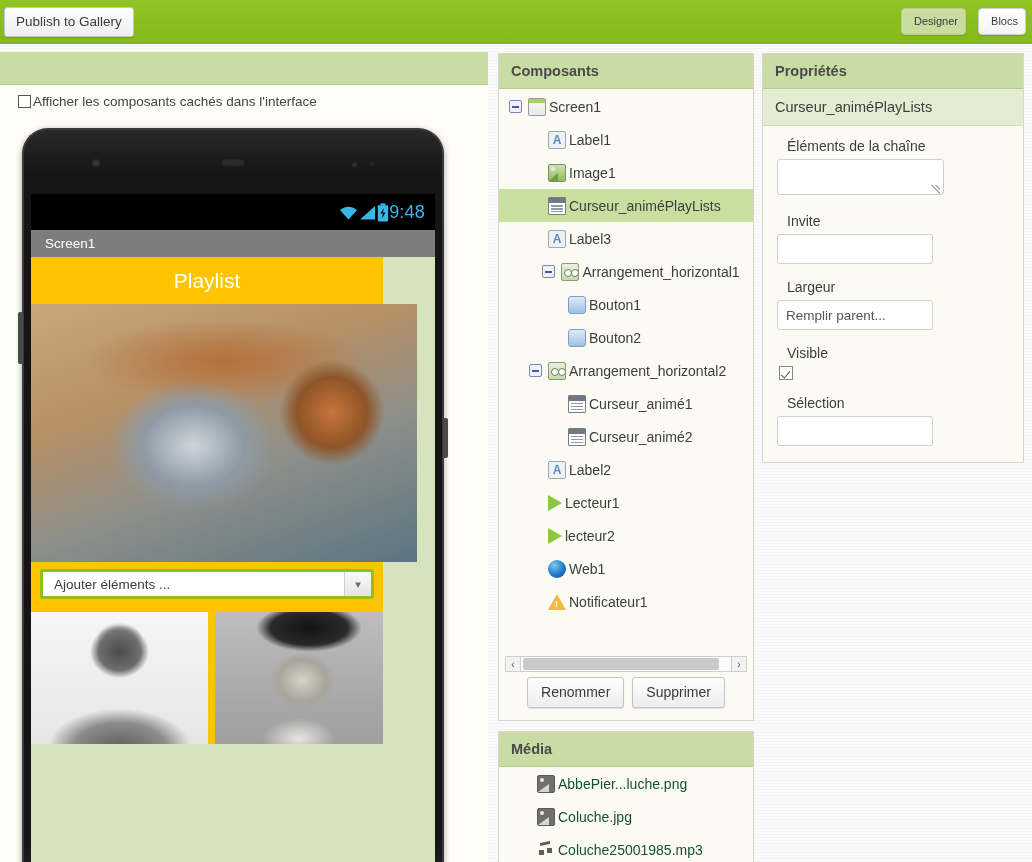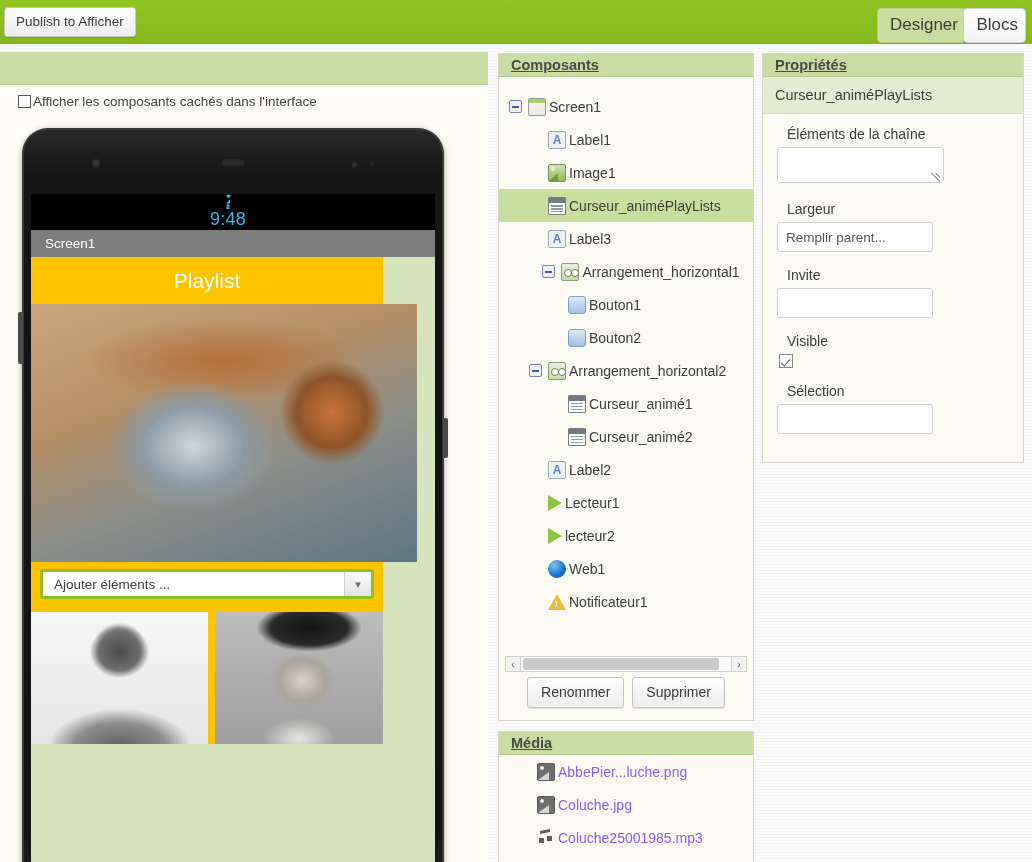--- a/index.html
+++ b/index.html
@@ -23,21 +23,21 @@
     background:linear-gradient(#fdfdfd,#eeeeee);
     border:1px solid #c6c6c6;border-radius:3px;
     font-size:13.5px;color:#3b3b3b;
     box-shadow:0 1px 1px rgba(0,0,0,.15);
     cursor:pointer;white-space:nowrap;
   }
   .toggle-btn{
     position:absolute;top:8px;
     padding:6px 7px 7px 12px;
     border:1px solid #cfcfcf;border-radius:4px;
-    font-size:17px;color:#3b3b3b;
+    font-size:11px;color:#3b3b3b;
     cursor:pointer;white-space:nowrap;
     box-shadow:0 1px 1px rgba(0,0,0,.12);
   }
   #tab-designer{right:66px;background:#cadda0;border-color:#b9cf8c;}
   #tab-blocs{right:6px;background:linear-gradient(#ffffff,#f4f4f4);}
 
   
   #page-bg{
     position:absolute;left:0;top:44px;width:1032px;height:818px;
     background:#ffffff;
@@ -90,21 +90,21 @@
   #phone-sidebtn2{
     position:absolute;right:-4px;top:290px;width:5px;height:40px;
     border-radius:0 2px 2px 0;background:#4a4a4a;
   }
 
   
   #status-bar{
     position:absolute;left:9px;top:66px;width:404px;height:36px;
     background:#000;
     display:flex;align-items:center;justify-content:flex-end;
-    padding-right:10px;box-sizing:border-box;flex-direction:column;
+    padding-right:10px;box-sizing:border-box;
   }
   #status-time{color:#3ab6e8;font-size:18px;letter-spacing:.2px;}
   
   #screen{
     position:absolute;left:9px;top:102px;width:404px;height:640px;
     background:#d6e4bd;overflow:hidden;
   }
   #screen-title{
     height:27px;background:#7d7d7d;color:#fff;
     font-size:13.5px;display:flex;align-items:center;padding-left:14px;
@@ -161,23 +161,23 @@
       radial-gradient(ellipse 46px 26px at 50% 96%, #e8e6e2 0%, rgba(232,230,226,0) 80%),
       linear-gradient(#bdbdbd,#9e9e9e);
   }
 
   
   #comp-panel{
     position:absolute;left:498px;top:53px;width:256px;height:668px;
     background:#fbfbf3;border:1px solid #d6d6cc;box-sizing:border-box;
   }
   .panel-head{
-    height:23px;background:#c8dca4;border-bottom:1px solid #b6cb8f;
+    height:35px;background:#c8dca4;border-bottom:1px solid #b6cb8f;
     display:flex;align-items:center;padding-left:12px;box-sizing:border-box;
-    font-size:14.5px;font-weight:bold;color:#4a4a4a;text-decoration:underline;
+    font-size:14.5px;font-weight:bold;color:#4a4a4a;
   }
   #tree{position:absolute;left:0;top:36px;width:254px;height:590px;overflow:hidden;}
   .tree-row{
     display:flex;align-items:center;height:33px;white-space:nowrap;cursor:pointer;
   }
   .tree-row.selected{background:#c9dfa0;}
   .toggler{
     width:13px;height:13px;flex:none;margin-right:6px;
     border:1px solid #7c84b8;border-radius:2px;background:#f0f2fa;
     position:relative;box-sizing:border-box;cursor:pointer;
@@ -239,21 +239,21 @@
   
   #media-panel{
     position:absolute;left:498px;top:731px;width:256px;height:131px;
     background:#fbfbf3;border:1px solid #d6d6cc;border-bottom:none;box-sizing:border-box;
     overflow:hidden;
     text-align:center;
   }
   .media-row{
     display:flex;align-items:center;height:33px;padding-left:38px;box-sizing:border-box;cursor:pointer;
   }
-  .media-label{font-size:14px;color:#8b5cf6;white-space:nowrap;}
+  .media-label{font-size:14px;color:#14532d;white-space:nowrap;}
 
   
   #prop-panel{
     position:absolute;left:762px;top:53px;width:262px;height:410px;
     background:#fbfbf3;border:1px solid #d6d6cc;box-sizing:border-box;
   }
   #prop-compname{
     height:37px;background:#e4edd2;border-bottom:1px solid #d3ddc0;
     display:flex;align-items:center;padding-left:12px;box-sizing:border-box;
     font-size:14.5px;color:#3d3d3d;
@@ -282,21 +282,21 @@
   }
   #p-visible:after{
     content:"";position:absolute;left:3px;top:2px;width:4px;height:8px;
     border-right:1.6px solid #555;border-bottom:1.6px solid #555;transform:rotate(40deg);
   }
 </style>
 </head>
 <body>
 
 <div id="topbar">
-  <div id="publish-btn">Publish to Afficher</div>
+  <div id="publish-btn">Publish to Gallery</div>
   <div id="tab-designer" class="toggle-btn">Designer</div>
   <div id="tab-blocs" class="toggle-btn">Blocs</div>
 </div>
 
 <div id="page-bg"></div>
 
 <div id="viewer">
   <div id="viewer-head"></div>
 
   <div id="hidden-chk-row">
@@ -465,21 +465,21 @@
         <div class="media-label">Coluche25001985.mp3</div>
       </div>
     </div>
 </div>
 
 <div id="prop-panel">
   <div class="panel-head">Propriétés</div>
   <div id="prop-compname">Curseur_animéPlayLists</div>
   <div id="prop-body">
       <div class="prop-group"><div class="prop-label">Éléments de la chaîne</div><div class="ta-wrap"><textarea id="p-elements" class="p-input" style=""></textarea><div class="ta-grip"></div></div></div>
+      <div class="prop-group"><div class="prop-label">Invite</div><input type="text" class="p-input" style=""></div>
       <div class="prop-group"><div class="prop-label">Largeur</div><input type="text" class="p-input" value="Remplir parent..." style=""></div>
-      <div class="prop-group"><div class="prop-label">Invite</div><input type="text" class="p-input" style=""></div>
       <div class="prop-group">
         <div class="prop-label">Visible</div>
         <div id="p-visible"></div>
       </div>
       <div class="prop-group"><div class="prop-label">Sélection</div><input type="text" class="p-input" style=""></div>
     </div>
 </div>
 
 </body></html>

